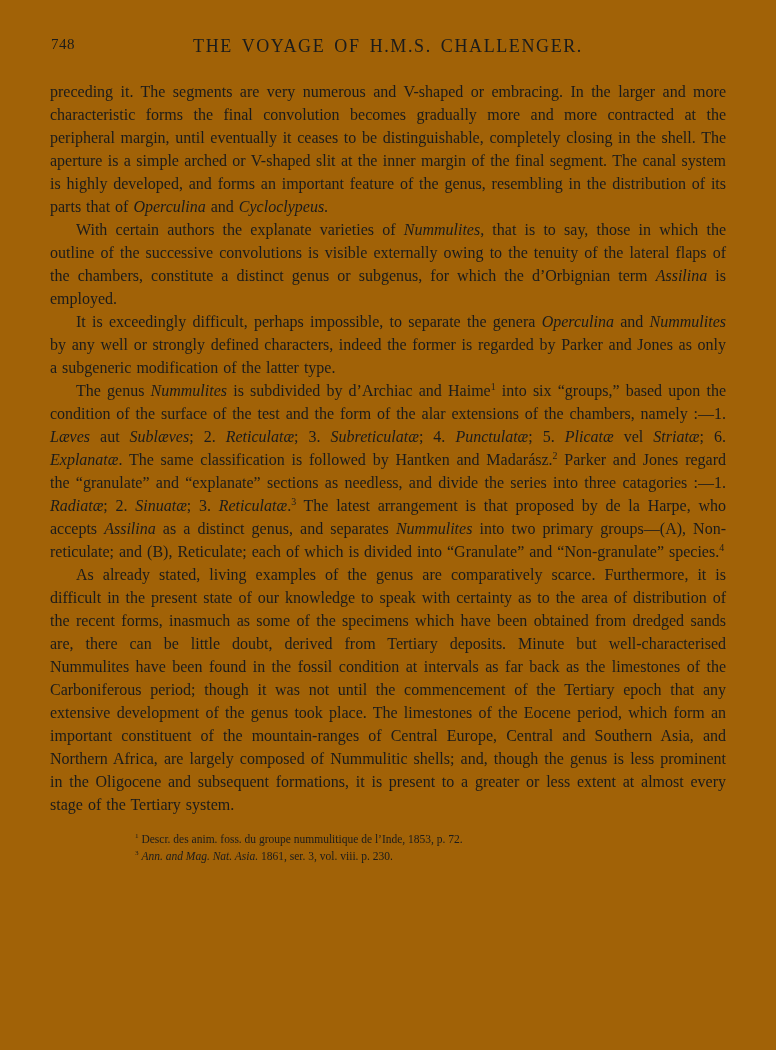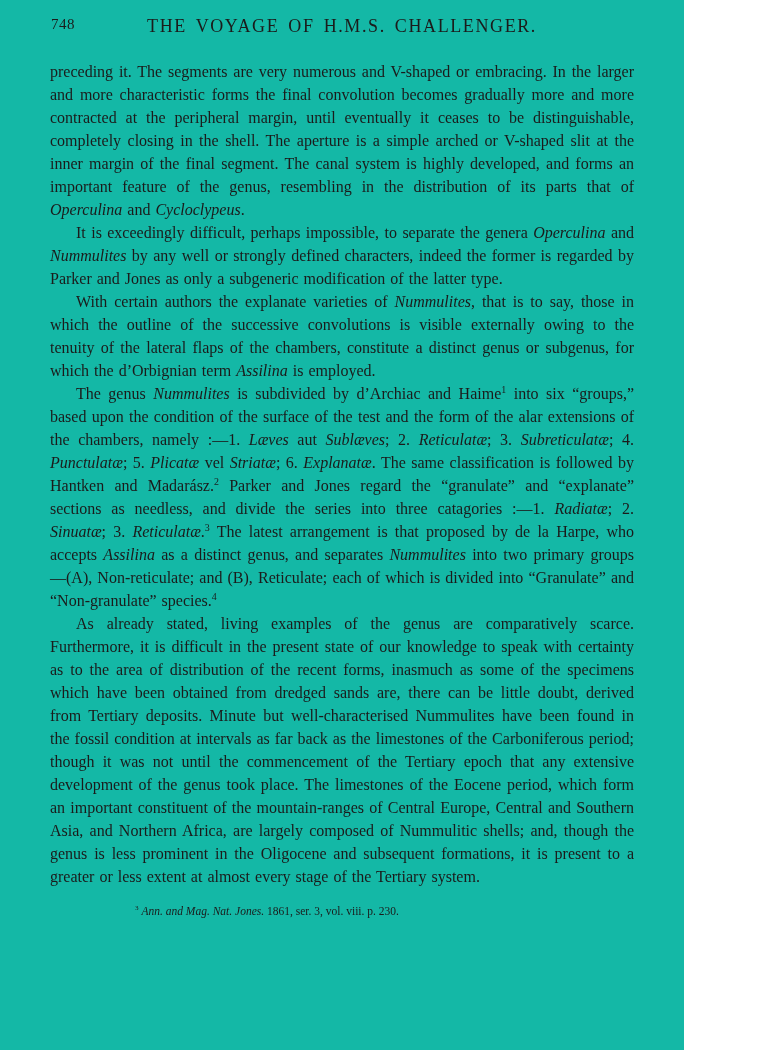--- a/index.html
+++ b/index.html
@@ -1,22 +1,22 @@
 <!DOCTYPE html>
 <html><head>
 <meta charset="utf-8">
 <style>
   html, body { margin: 0; padding: 0; background: #ffffff; }
   .page {
     position: relative;
-    width: 684px;
+    width: 776px;
     height: 1050px;
     box-sizing: border-box;
-    padding: 16px 50px 0 50px;
-    background: #14b8a6;
+    padding: 36px 50px 0 50px;
+    background: #a16207;
     color: #1b1b1b;
     font-family: "Liberation Serif", "DejaVu Serif", serif;
     overflow: hidden;
   }
   .header {
     position: relative;
     height: 20px;
     margin-bottom: 24px;
   }
   .pagenum {
@@ -58,21 +58,22 @@
 </head>
 <body>
 
 <div class="page">
   <div class="header">
     <span class="pagenum">748</span>
     <span class="running-title">THE VOYAGE OF H.M.S. CHALLENGER.</span>
   </div>
   <div class="body" id="paragraphs">
       <p>preceding it. The segments are very numerous and V-shaped or embracing. In the larger and more characteristic forms the final convolution becomes gradually more and more contracted at the peripheral margin, until eventually it ceases to be distinguishable, completely closing in the shell. The aperture is a simple arched or V-shaped slit at the inner margin of the final segment. The canal system is highly developed, and forms an important feature of the genus, resembling in the distribution of its parts that of <i>Operculina</i> and <i>Cycloclypeus</i>.</p>
+      <p class="indent">With certain authors the explanate varieties of <i>Nummulites</i>, that is to say, those in which the outline of the successive convolutions is visible externally owing to the tenuity of the lateral flaps of the chambers, constitute a distinct genus or subgenus, for which the d’Orbignian term <i>Assilina</i> is employed.</p>
       <p class="indent">It is exceedingly difficult, perhaps impossible, to separate the genera <i>Operculina</i> and <i>Nummulites</i> by any well or strongly defined characters, indeed the former is regarded by Parker and Jones as only a subgeneric modification of the latter type.</p>
-      <p class="indent">With certain authors the explanate varieties of <i>Nummulites</i>, that is to say, those in which the outline of the successive convolutions is visible externally owing to the tenuity of the lateral flaps of the chambers, constitute a distinct genus or subgenus, for which the d’Orbignian term <i>Assilina</i> is employed.</p>
       <p class="indent">The genus <i>Nummulites</i> is subdivided by d’Archiac and Haime<sup>1</sup> into six “groups,” based upon the condition of the surface of the test and the form of the alar extensions of the chambers, namely :—1. <i>Læves</i> aut <i>Sublæves</i>; 2. <i>Reticulatæ</i>; 3. <i>Subreticulatæ</i>; 4. <i>Punctulatæ</i>; 5. <i>Plicatæ</i> vel <i>Striatæ</i>; 6. <i>Explanatæ</i>. The same classification is followed by Hantken and Madarász.<sup>2</sup> Parker and Jones regard the “granulate” and “explanate” sections as needless, and divide the series into three catagories :—1. <i>Radiatæ</i>; 2. <i>Sinuatæ</i>; 3. <i>Reticulatæ</i>.<sup>3</sup> The latest arrangement is that proposed by de la Harpe, who accepts <i>Assilina</i> as a distinct genus, and separates <i>Nummulites</i> into two primary groups—(A), Non-reticulate; and (B), Reticulate; each of which is divided into “Granulate” and “Non-granulate” species.<sup>4</sup></p>
       <p class="indent">As already stated, living examples of the genus are comparatively scarce. Furthermore, it is difficult in the present state of our knowledge to speak with certainty as to the area of distribution of the recent forms, inasmuch as some of the specimens which have been obtained from dredged sands are, there can be little doubt, derived from Tertiary deposits. Minute but well-characterised Nummulites have been found in the fossil condition at intervals as far back as the limestones of the Carboniferous period; though it was not until the commencement of the Tertiary epoch that any extensive development of the genus took place. The limestones of the Eocene period, which form an important constituent of the mountain-ranges of Central Europe, Central and Southern Asia, and Northern Africa, are largely composed of Nummulitic shells; and, though the genus is less prominent in the Oligocene and subsequent formations, it is present to a greater or less extent at almost every stage of the Tertiary system.</p>
     </div>
   <div class="footnotes" id="footnotes">
-      <p><sup>3</sup> <i>Ann. and Mag. Nat. Jones.</i> 1861, ser. 3, vol. viii. p. 230.</p>
+      <p><sup>1</sup> Descr. des anim. foss. du groupe nummulitique de l’Inde, 1853, p. 72.</p>
+      <p><sup>3</sup> <i>Ann. and Mag. Nat. Asia.</i> 1861, ser. 3, vol. viii. p. 230.</p>
     </div>
 </div>
 
 </body></html>

